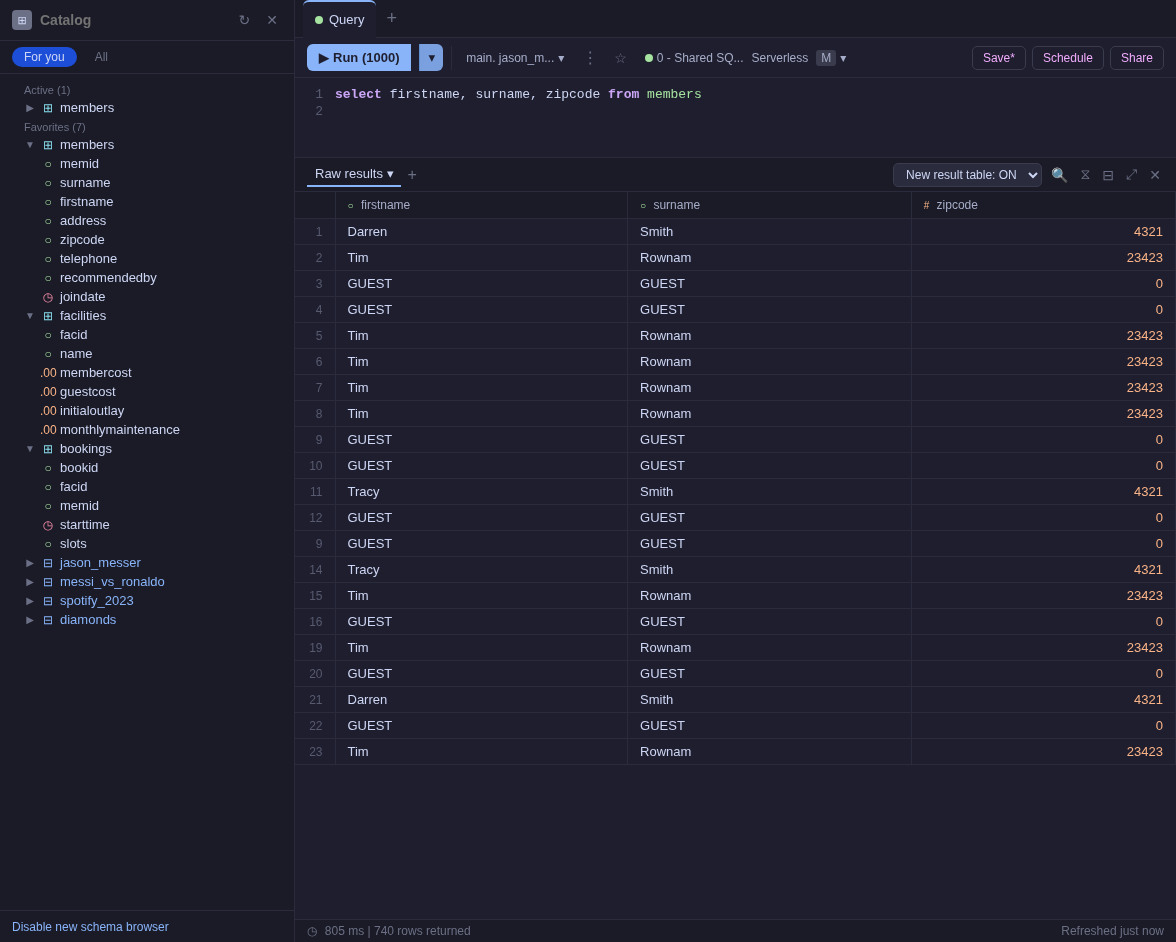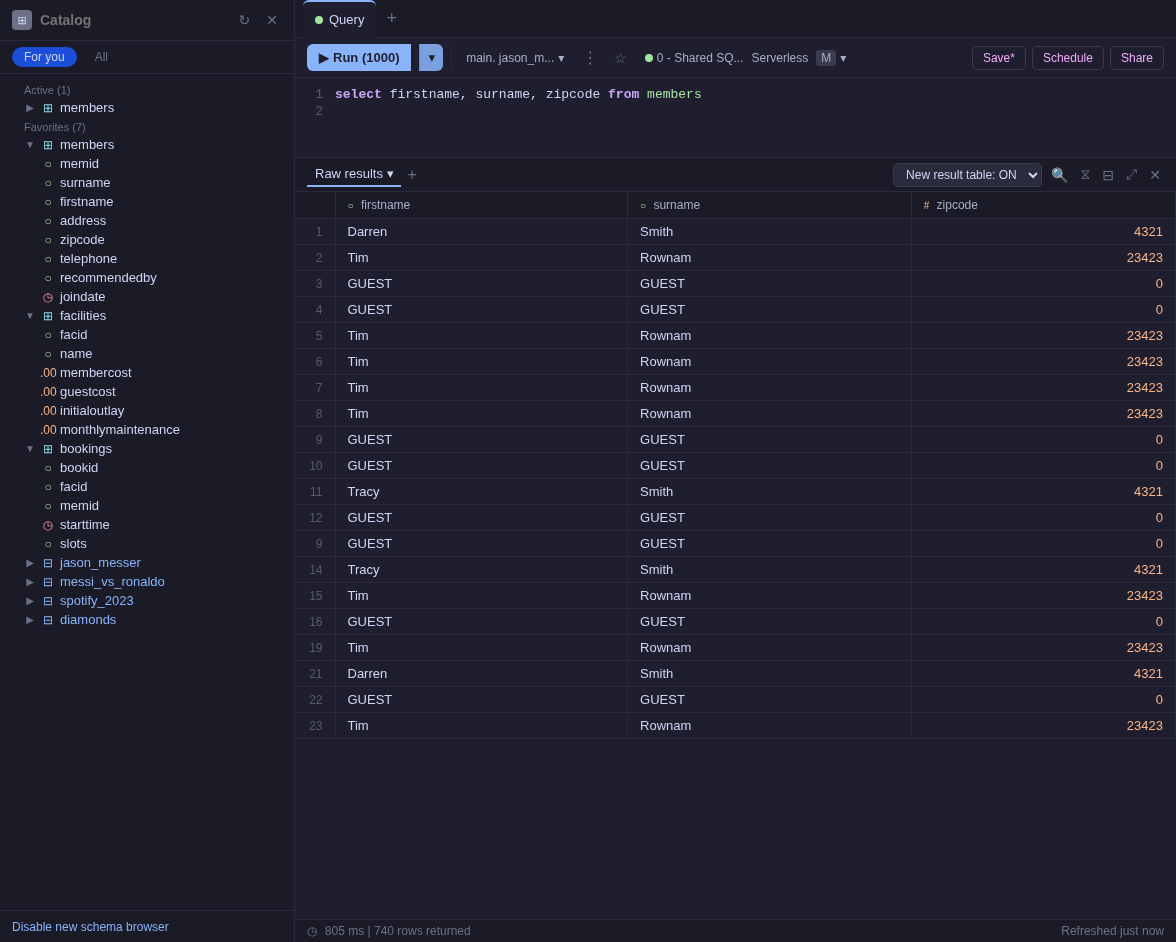--- a/index.html
+++ b/index.html
@@ -749,20 +749,26 @@
       <td>GUEST</td>
       <td class="num-cell">0</td>
     </tr>
             <tr>
       <td>19</td>
       <td>Tim</td>
       <td>Rownam</td>
       <td class="num-cell">23423</td>
     </tr>
             <tr>
+      <td>20</td>
+      <td>GUEST</td>
+      <td>GUEST</td>
+      <td class="num-cell">0</td>
+    </tr>
+            <tr>
       <td>21</td>
       <td>Darren</td>
       <td>Smith</td>
       <td class="num-cell">4321</td>
     </tr>
             <tr>
       <td>22</td>
       <td>GUEST</td>
       <td>GUEST</td>
       <td class="num-cell">0</td>

